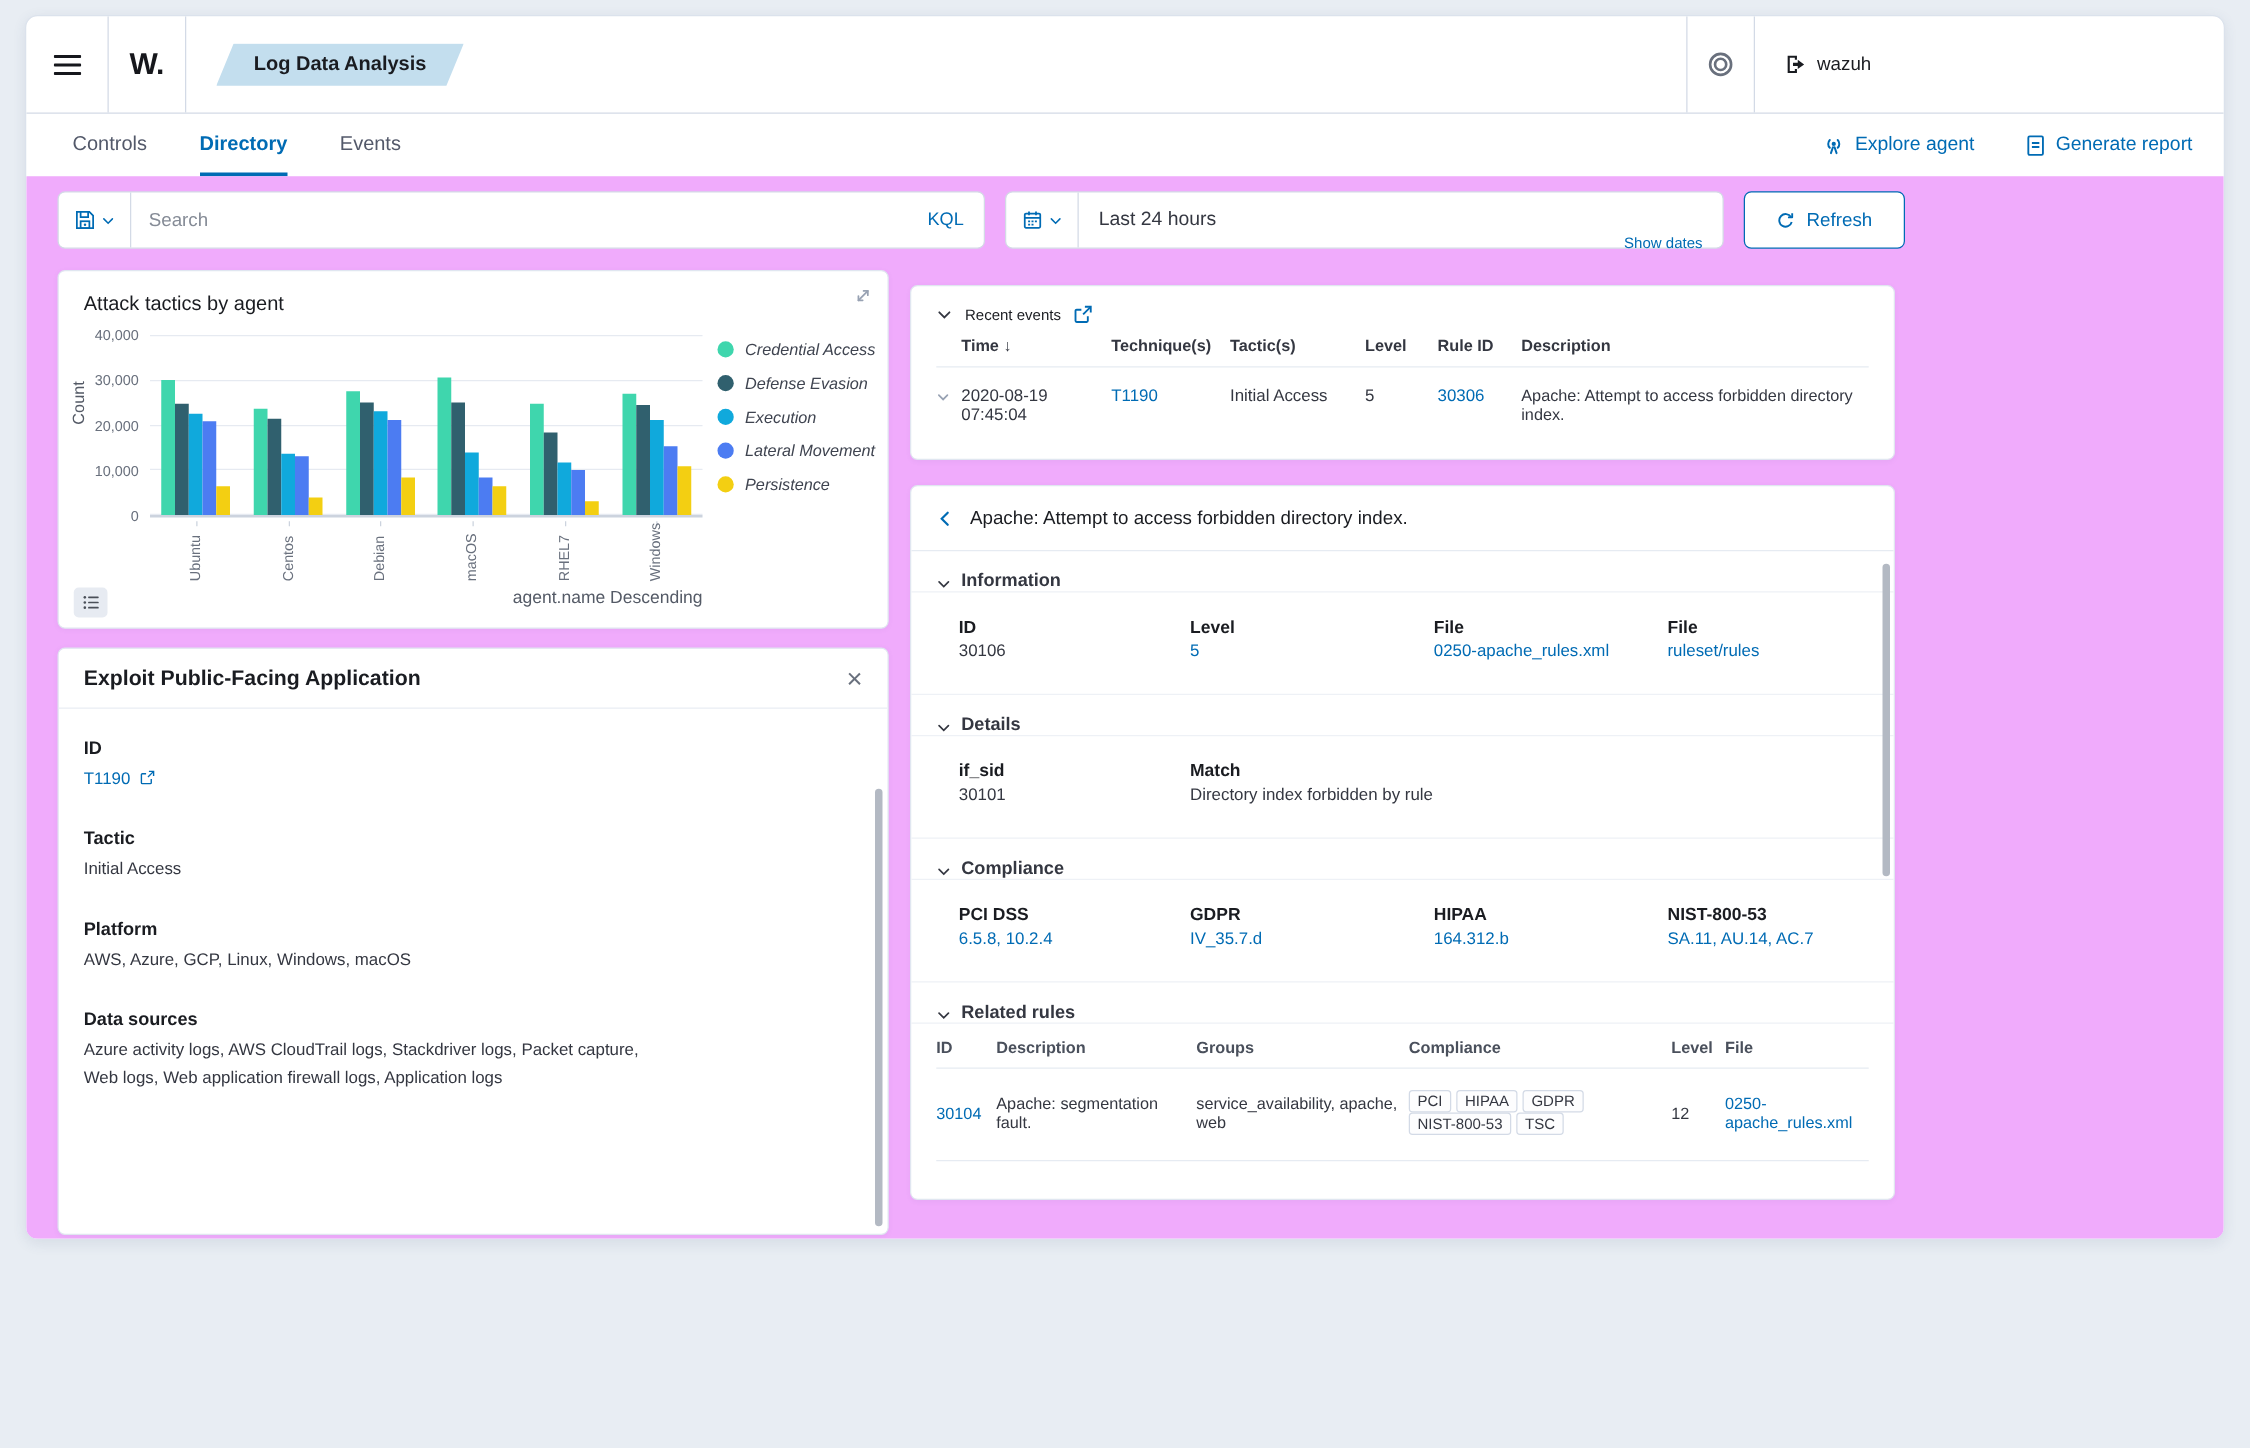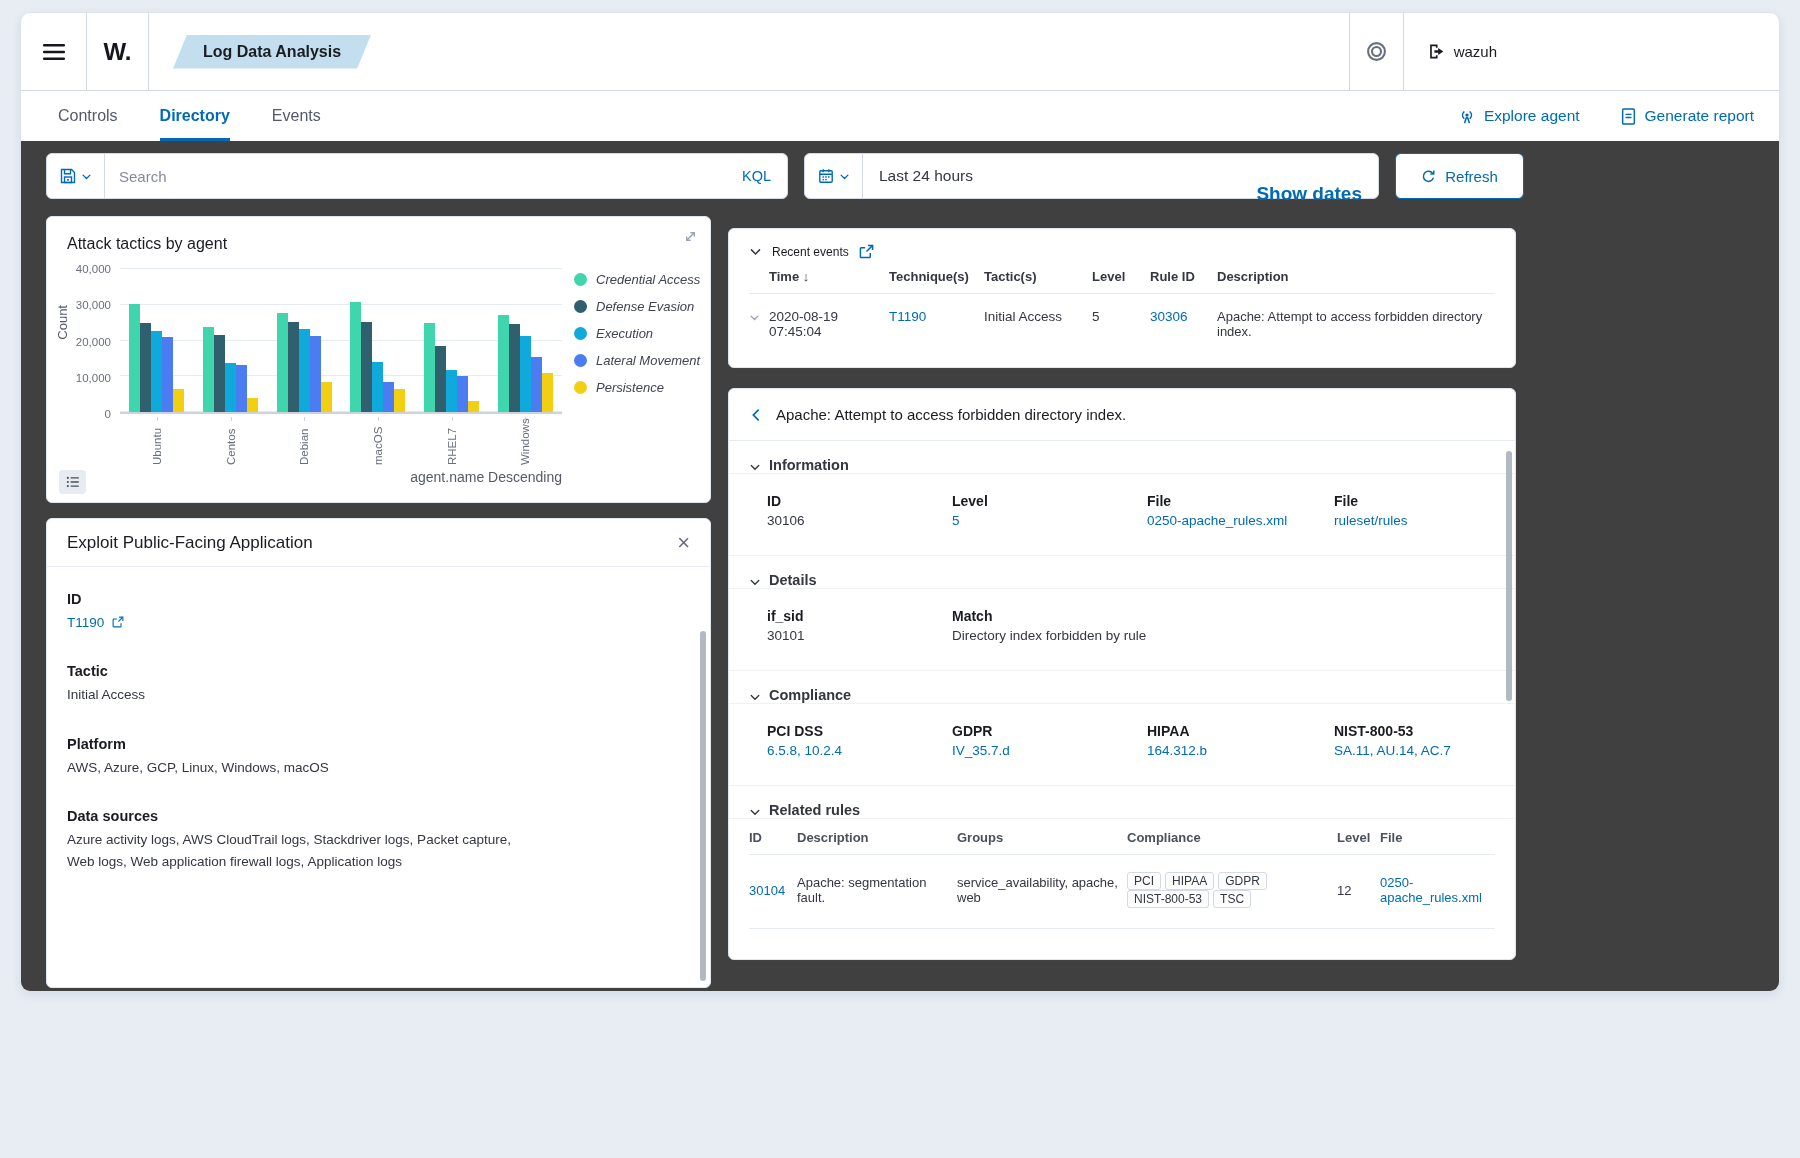--- a/index.html
+++ b/index.html
@@ -23,34 +23,34 @@
 
   
   .tab-row { height:50px; display:flex; align-items:stretch; padding:0 25px; flex:0 0 auto; }
   .tabs { display:flex; gap:42px; margin-left:12px; }
   .tab { display:flex; align-items:center; font-size:16px; color:#53596a; border-bottom:3px solid transparent; padding-top:2px; }
   .tab.active { color:#006BB4; font-weight:600; border-bottom-color:#006BB4; }
   .tab-actions { margin-left:auto; display:flex; align-items:center; gap:40px; }
   .tb-action { display:flex; align-items:center; gap:8px; color:#006BB4; font-size:15.5px; font-weight:500; }
 
   
-  .main { flex:1; background:#404040; overflow:hidden; }
+  .main { flex:1; background:#f0abfc; overflow:hidden; }
   .content-col { width:1478px; margin:12px 0 0 25px; }
 
   .search-row { display:flex; gap:16px; height:46px; }
   .box { background:#fff; border:1px solid #d3dae6; border-radius:6px; display:flex; align-items:center; }
   .search-bar { flex:1; }
   .icon-group { width:58px; height:100%; display:flex; align-items:center; justify-content:center; gap:5px; border-right:1px solid #d3dae6; }
   .search-input { flex:1; border:none; outline:none; font-size:15px; padding-left:14px; color:#343741; background:transparent;
     font-family:"Liberation Sans","DejaVu Sans",sans-serif; }
   .search-input::placeholder { color:#858b96; }
   .kql { padding:0 16px; color:#006BB4; font-size:14.5px; }
   .date-picker { width:575px; }
   .time-text { flex:1; padding-left:16px; font-size:15.5px; color:#343741; }
-  .show-dates { font-weight:700; color:#006BB4; padding-right:16px; font-size:19px;margin-top:36px; }
+  .show-dates { font-weight:400; color:#006BB4; padding-right:16px; font-size:12px;margin-top:36px; }
   .refresh-btn { width:129px; border:1px solid #006BB4; border-radius:6px; background:#fff; display:flex; align-items:center;
     justify-content:center; gap:9px; color:#006BB4; font-size:15px; }
 
   .panels-row { display:flex; gap:17px; margin-top:17px; }
   .left-col { width:665px; }
   .right-col { width:788px; }
   .panel { background:#fff; border:1px solid #e0e6f0; border-radius:6px; box-shadow:0 1px 4px rgba(80,95,130,.06); position:relative; overflow:hidden; }
 
   
   .chart-panel { height:287px; }
@@ -72,21 +72,21 @@
   .chart-legend { position:absolute; left:527px; top:55px; width:134px;font-style:italic; }
   .legend-item { display:flex; align-items:center; gap:9px; margin-bottom:12px; }
   .legend-dot { width:13px; height:13px; border-radius:50%; flex:0 0 auto; }
   .legend-label { font-size:13px; color:#3f4450; }
   .legend-toggle-btn { position:absolute; left:12px; bottom:8px; width:27px; height:24px; background:#e7ebf2; border-radius:4px;
     display:flex; align-items:center; justify-content:center; color:#4a4f58; }
 
   
   .tech-panel { height:470px; margin-top:15px; }
   .tech-title-row { height:48px; display:flex; align-items:center; padding:0 20px; border-bottom:1px solid #e9edf3; }
-  .tech-title { font-size:17px; font-weight:400; color:#1a1c21; }
+  .tech-title { font-size:17px; font-weight:700; color:#1a1c21; }
   .close-x { margin-left:auto; font-size:22px; color:#69707d; line-height:1; }
   .sec-header { height:40px; display:flex; align-items:center; gap:9px; padding:0 20px; border-bottom:1px solid #e9edf3;
     font-size:15px; font-weight:600; color:#343741; }
   .sec-header .chev { color:#343741; }
   .tech-body { padding:24px 20px 0; }
   .field { margin-bottom:29px; }
   .field-label { font-size:14.5px; font-weight:700; color:#1a1c21; margin-bottom:5px; }
   .field-value { font-size:13.5px; color:#343741; max-width:455px; line-height:1.65; }
   .link { color:#006BB4; text-decoration:none; }
   .scroll-thumb { position:absolute; width:6px; border-radius:3px; background:#b3b9c3; }

